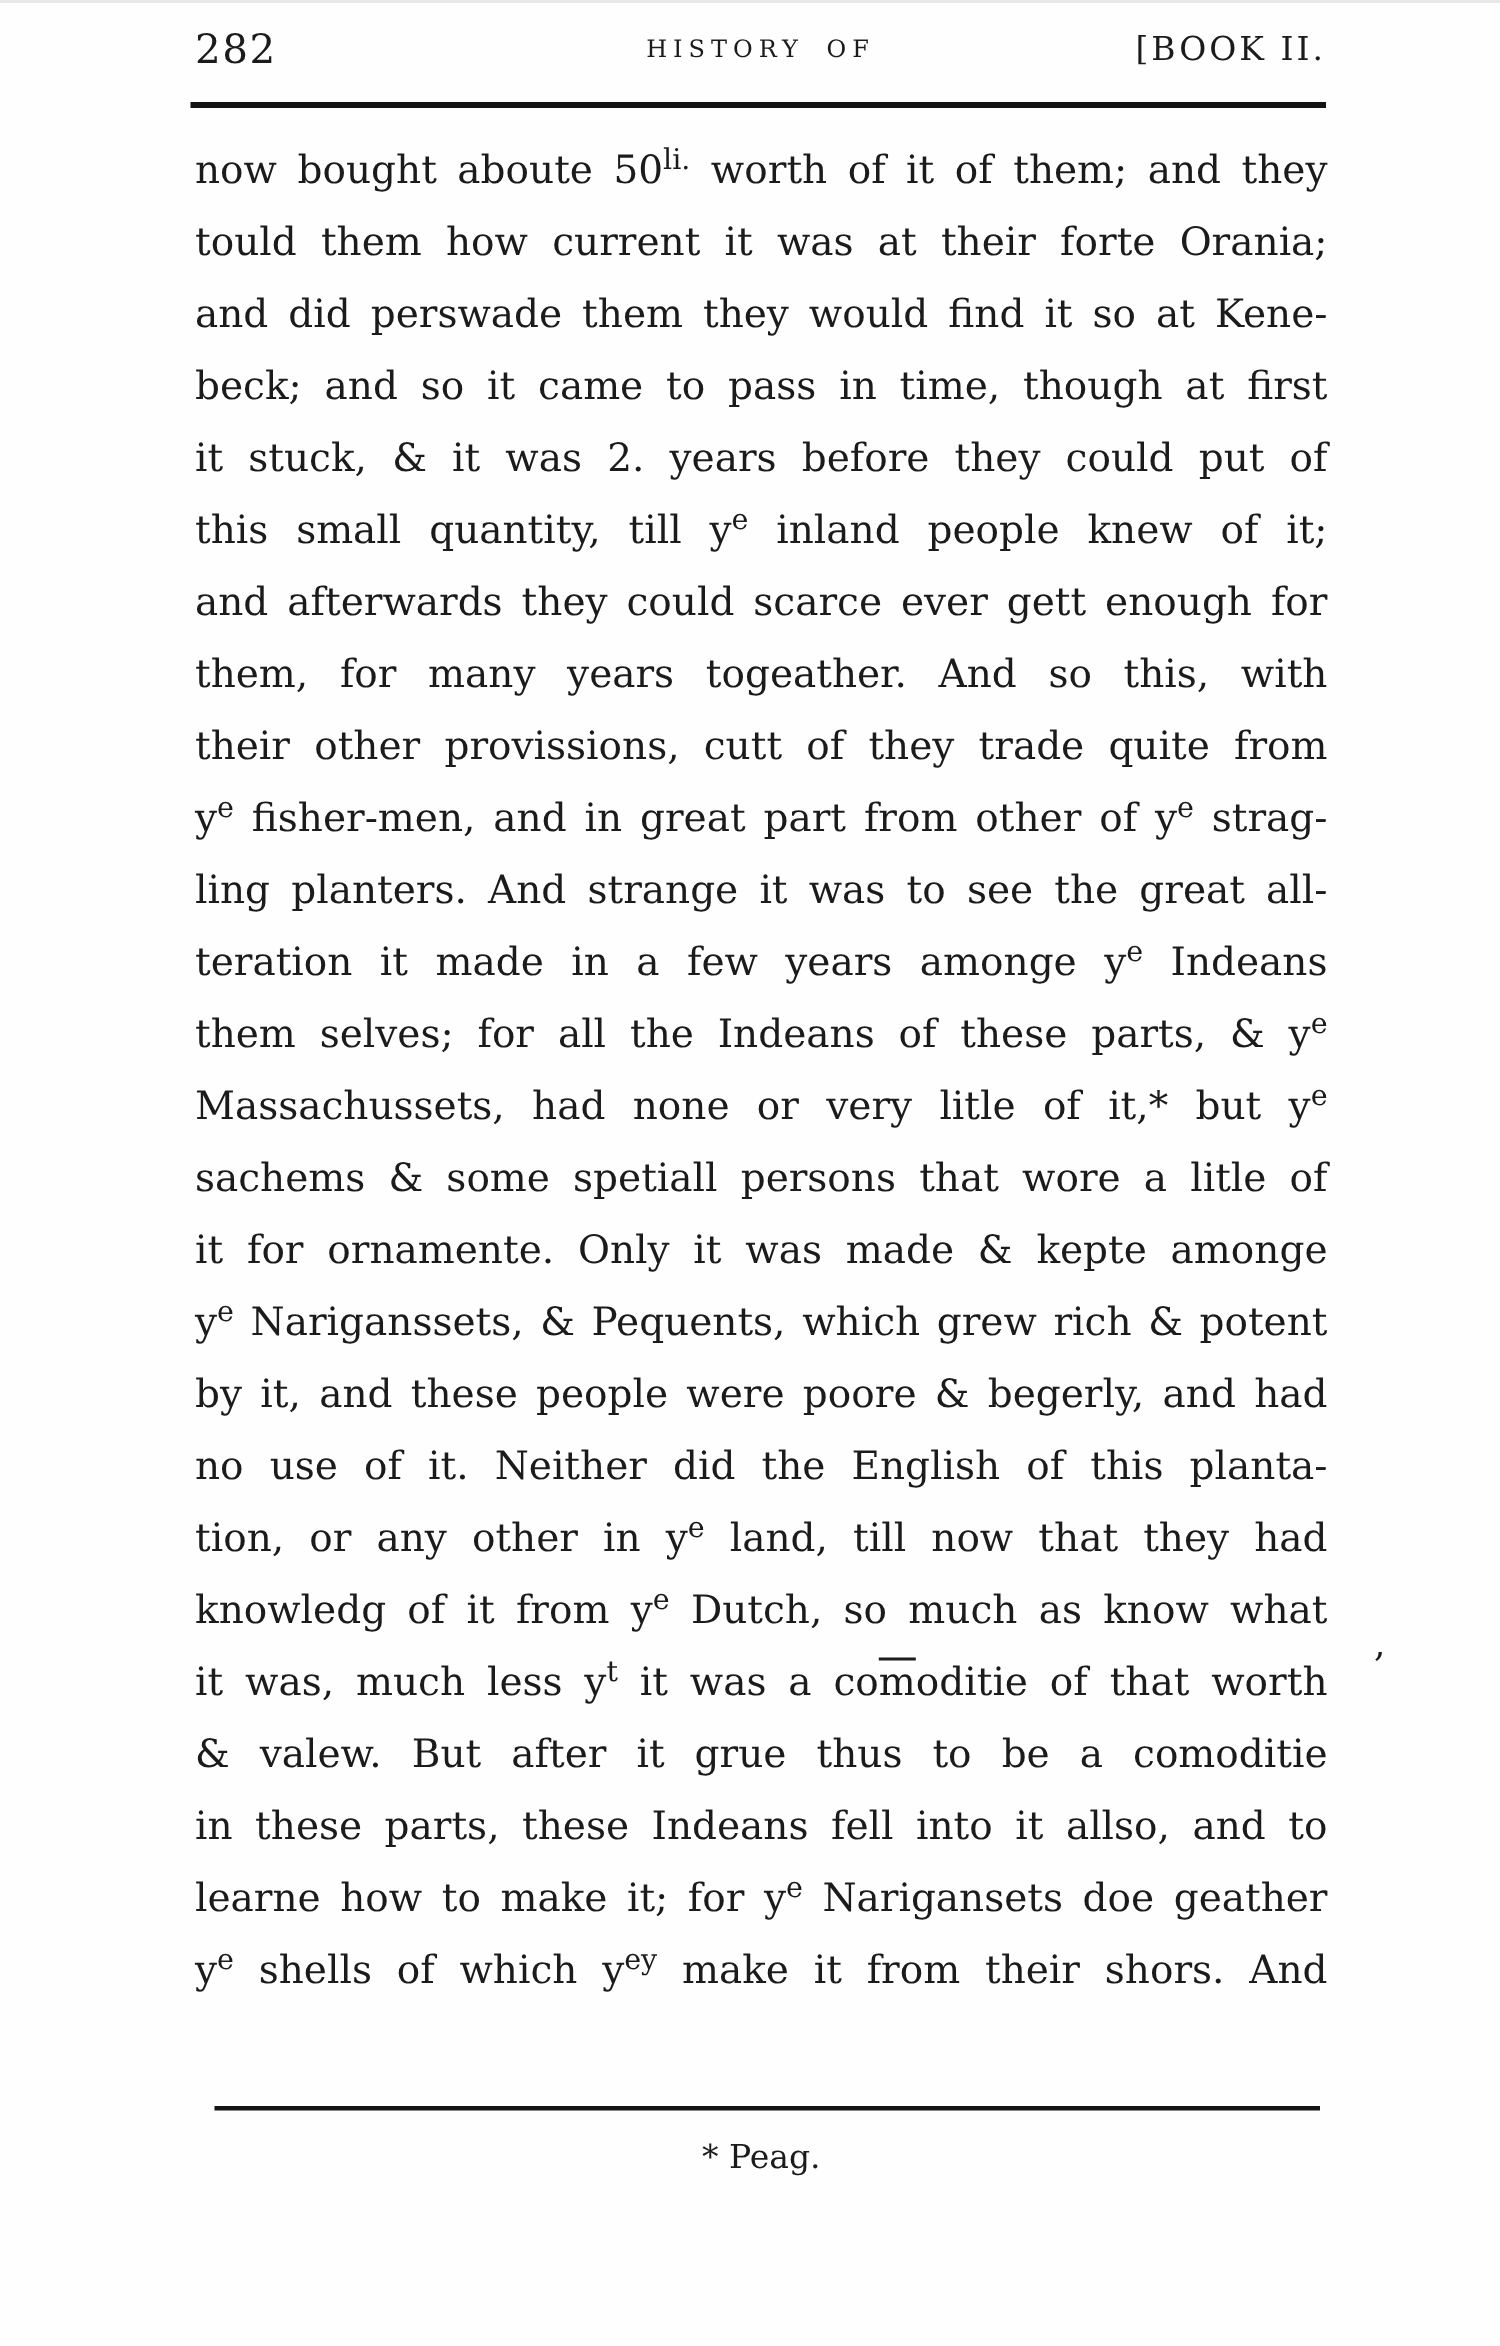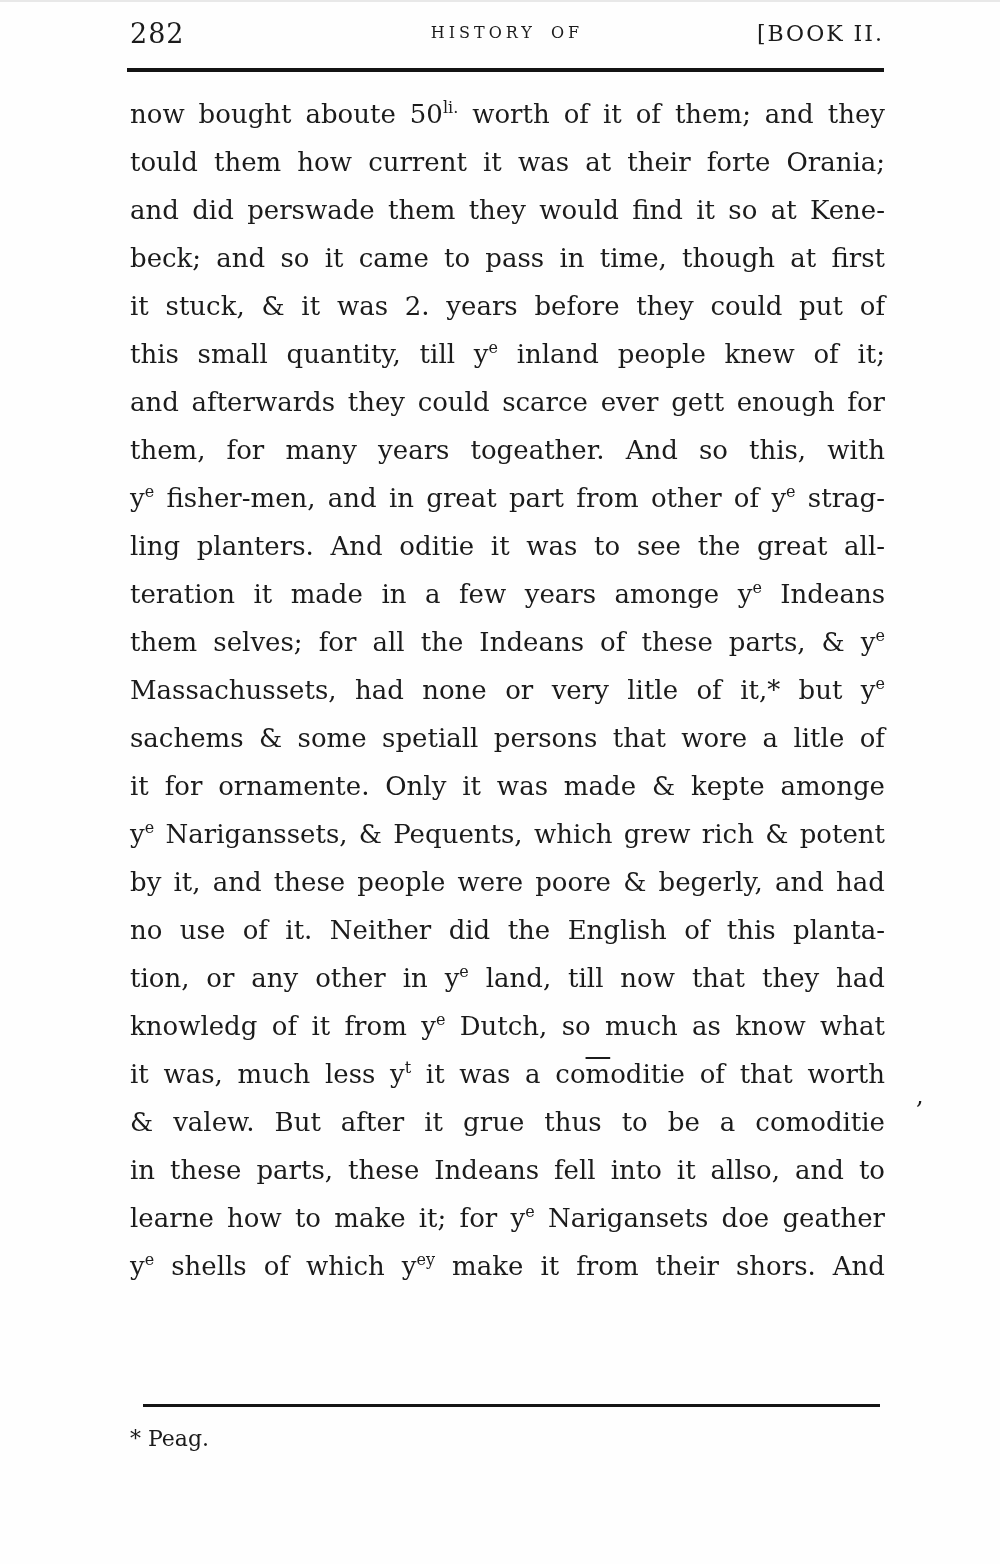--- a/index.html
+++ b/index.html
@@ -60,40 +60,40 @@
   .line {
     font-size: 26px;
     line-height: 48px;
     height: 48px;
     text-align: justify;
     text-align-last: justify;
     word-spacing: 2px;
     white-space: normal;
   }
   .line sup {
-    font-size: 16px;
+    font-size: 19px;
     line-height: 0;
     vertical-align: super;
     letter-spacing: 0;
   }
   .macron { text-decoration: overline; }
   .footnote-rule {
     position: absolute;
     top: 1402px;
     left: 143px;
     width: 737px;
     height: 3px;
     background: #141414;
   }
   .footnote {
     position: absolute;
     top: 1421px;
     left: 130px;
     width: 755px;
-    text-align: left;
+    text-align: center;
     font-size: 22px;
     line-height: 32px;
   }
   .ink-mark {
     position: absolute;
     top: 1082px;
     left: 916px;
     font-size: 24px;
     line-height: 24px;
   }
@@ -113,22 +113,23 @@
 
   <div class="body-text">
       <div class="line">now bought aboute 50<sup>li.</sup> worth of it of them; and they</div>
       <div class="line">tould them how current it was at their forte Orania;</div>
       <div class="line">and did perswade them they would find it so at Kene-</div>
       <div class="line">beck; and so it came to pass in time, though at first</div>
       <div class="line">it stuck, &amp; it was 2. years before they could put of</div>
       <div class="line">this small quantity, till y<sup>e</sup> inland people knew of it;</div>
       <div class="line">and afterwards they could scarce ever gett enough for</div>
       <div class="line">them, for many years togeather.  And so this, with</div>
+      <div class="line">their other provissions, cutt of they trade quite from</div>
       <div class="line">y<sup>e</sup> fisher-men, and in great part from other of y<sup>e</sup> strag-</div>
-      <div class="line">ling planters.  And oditie it was to see the great all-</div>
+      <div class="line">ling planters.  And strange it was to see the great all-</div>
       <div class="line">teration it made in a few years amonge y<sup>e</sup> Indeans</div>
       <div class="line">them selves; for all the Indeans of these parts, &amp; y<sup>e</sup></div>
       <div class="line">Massachussets, had none or very litle of it,* but y<sup>e</sup></div>
       <div class="line">sachems &amp; some spetiall persons that wore a litle of</div>
       <div class="line">it for ornamente.  Only it was made &amp; kepte amonge</div>
       <div class="line">y<sup>e</sup> Nariganssets, &amp; Pequents, which grew rich &amp; potent</div>
       <div class="line">by it, and these people were poore &amp; begerly, and had</div>
       <div class="line">no use of it.  Neither did the English of this planta-</div>
       <div class="line">tion, or any other in y<sup>e</sup> land, till now that they had</div>
       <div class="line">knowledg of it from y<sup>e</sup> Dutch, so much as know what</div>

